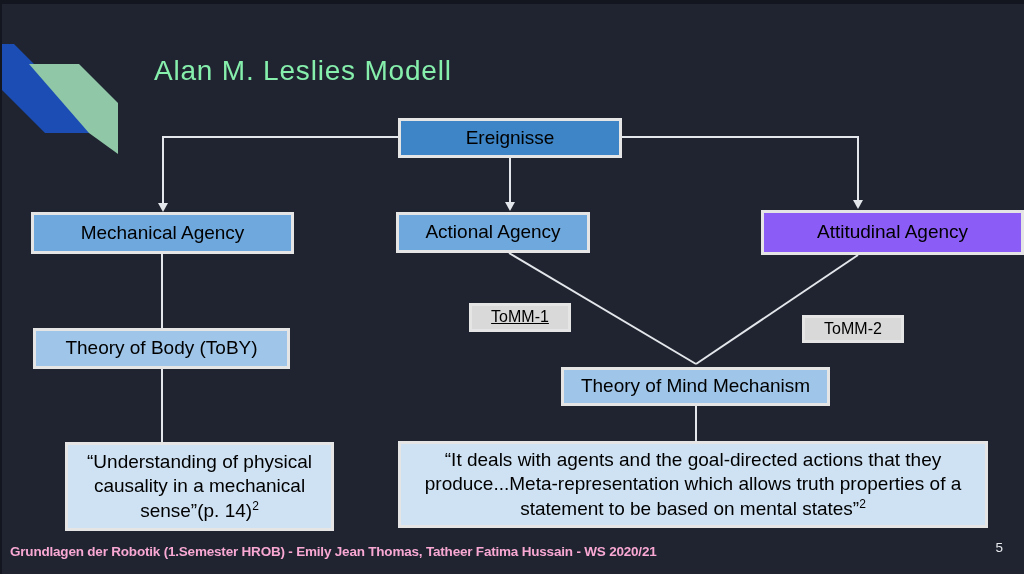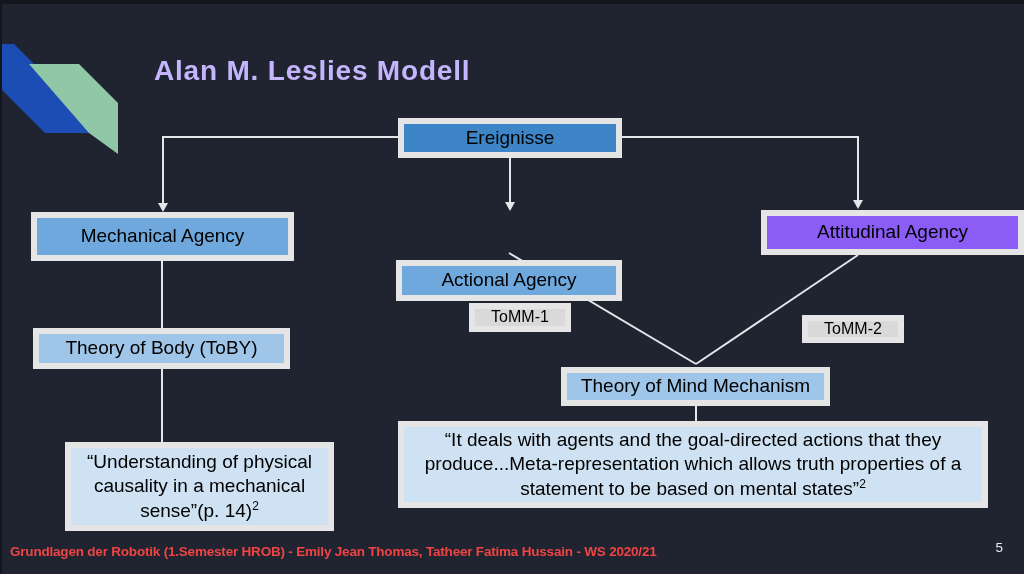--- a/index.html
+++ b/index.html
@@ -20,56 +20,56 @@
     position: absolute; left: 0; top: 0; width: 2px; height: 574px;
     background: #13161e;
   }
   .decoration {
     position: absolute; left: 0; top: 0;
   }
   .title {
     position: absolute;
     left: 154px; top: 55px;
     font-size: 28px;
-    font-weight: 700;
+    font-weight: 400;
     letter-spacing: 0.8px;
-    color: #c4b5fd;
+    color: #86efac;
   }
   .connectors {
     position: absolute; left: 0; top: 0;
   }
   .node {
     position: absolute;
     display: flex;
     align-items: center;
     justify-content: center;
     text-align: center;
-    border: 6px solid #e5e5e5;
+    border: 3px solid #e5e5e5;
     color: #000000;
     font-size: 19px;
     line-height: 1.28;
   }
   .node-ereignisse  { left: 398px; top: 118px; width: 224px; height: 40px; }
-  .node-mechanical  { left:  31px; top: 212px; width: 263px; height: 49px; }
-  .node-actional    { left: 396px; top: 212px; width: 226px; height: 41px; margin-top: 48px; }
+  .node-mechanical  { left:  31px; top: 212px; width: 263px; height: 42px; }
+  .node-actional    { left: 396px; top: 212px; width: 194px; height: 41px; }
   .node-attitudinal { left: 727px; top: 210px; width: 263px; height: 45px; }
-  .node-tomm1       { left: 469px; top: 303px; width: 102px; height: 29px; font-size: 16px; }
+  .node-tomm1       { left: 469px; top: 303px; width: 102px; height: 29px; font-size: 16px; text-decoration: underline; }
   .node-tomm2       { left: 802px; top: 303px; width: 102px; height: 28px; font-size: 16px; }
   .node-toby        { left:  33px; top: 328px; width: 257px; height: 41px; }
   .node-tmm         { left: 561px; top: 367px; width: 269px; height: 39px; }
   .node-quote-left  { left:  27px; top: 442px; width: 269px; height: 89px; padding: 6px 10px; margin-left: 38px; }
-  .node-quote-right { left: 398px; top: 421px; width: 590px; height: 87px; padding: 16px 10px; }
+  .node-quote-right { left: 398px; top: 441px; width: 590px; height: 87px; padding: 16px 10px; }
   .node sup { font-size: 12px; line-height: 0; }
   .footer {
     position: absolute;
     left: 10px; top: 544px;
     font-size: 13.5px;
     font-weight: 600;
     letter-spacing: -0.2px;
-    color: #ef4444;
+    color: #f9a8d4;
   }
   .page-number {
     position: absolute;
     right: 21px; top: 540px;
     font-size: 13.5px;
     color: #e8eaee;
   }
 </style>
 </head>
 <body>

